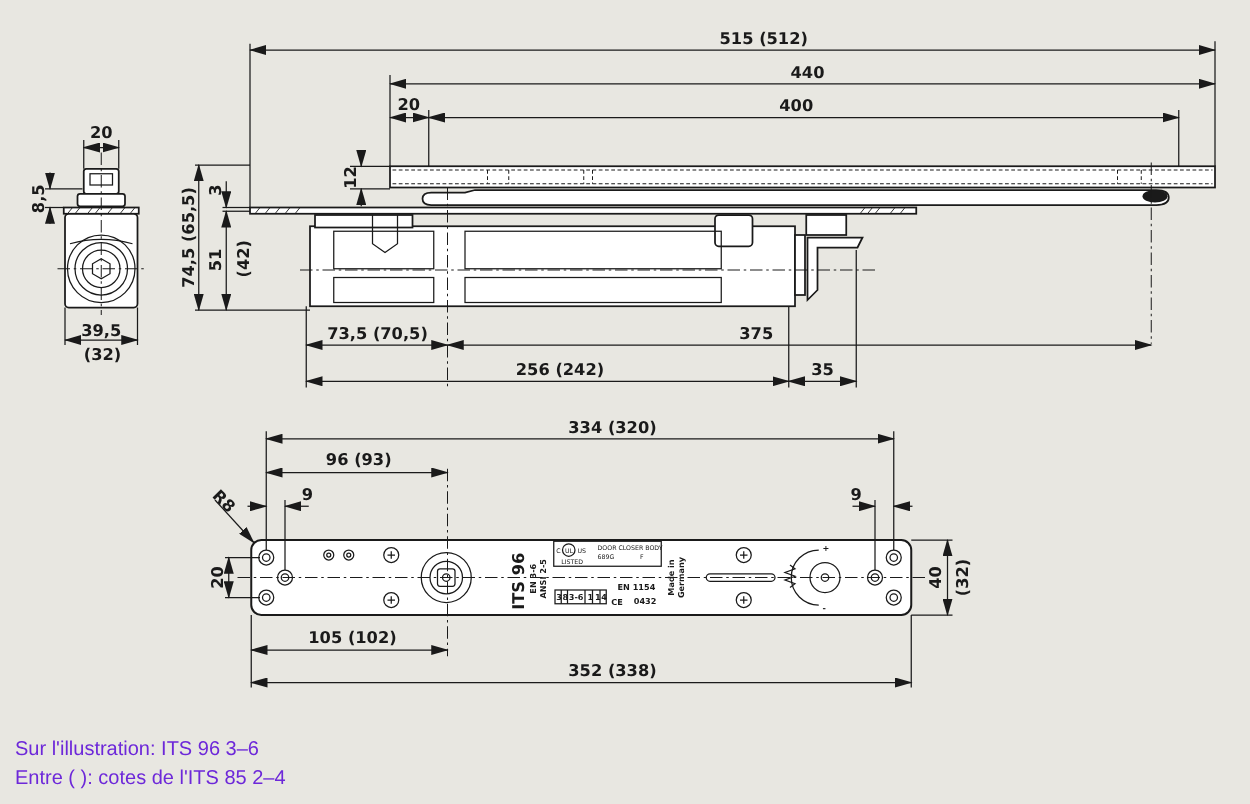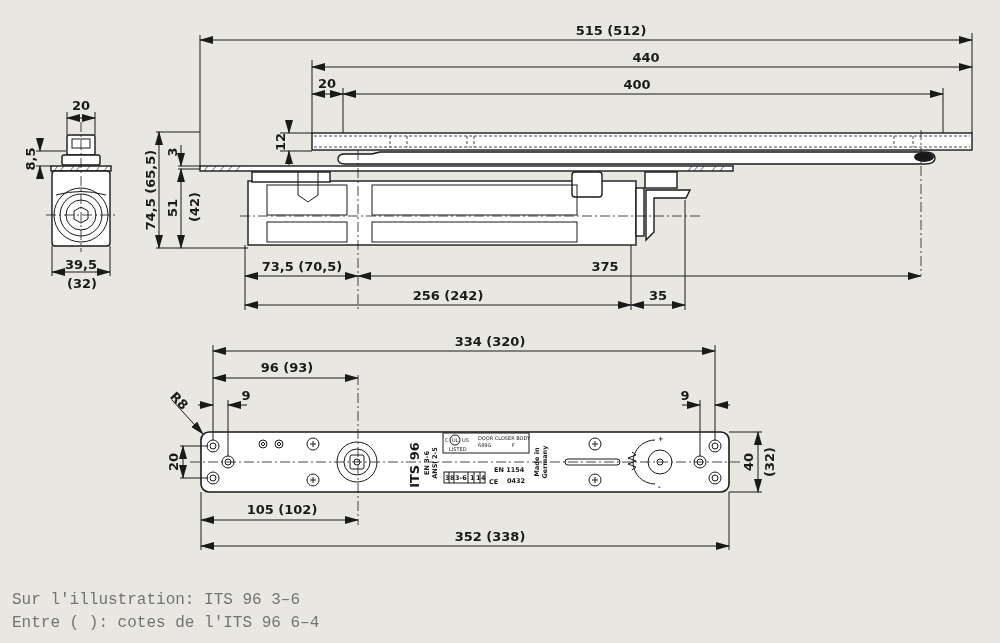--- a/index.html
+++ b/index.html
@@ -7,21 +7,21 @@
   #drawing { position:absolute; left:0; top:0; width:1000px; height:643px; }
   .dim { font-family:"DejaVu Sans", sans-serif; font-weight:bold; font-size:13px; fill:#1a1a1a; }
   .small { font-family:"DejaVu Sans", sans-serif; font-size:5px; fill:#1a1a1a; }
   .tiny { font-family:"DejaVu Sans", sans-serif; font-size:6.5px; font-weight:bold; fill:#1a1a1a; }
   .ln { stroke:#1a1a1a; stroke-width:1; fill:none; }
   .thick { stroke:#1a1a1a; stroke-width:1.6; fill:#ffffff; }
   .part { stroke:#1a1a1a; stroke-width:1.4; fill:#ffffff; }
   .center { stroke:#1a1a1a; stroke-width:0.8; stroke-dasharray:10 3 2 3; fill:none; }
   .hidden { stroke:#1a1a1a; stroke-width:0.8; stroke-dasharray:3 2; fill:none; }
   .hatch { stroke:#1a1a1a; stroke-width:0.7; }
-  .footnote { position:absolute; left:12px; font-family:Liberation Mono, monospace; font-size:16px; color:#737373; font-weight:300; }
+  .footnote { position:absolute; left:12px; font-family:Liberation Sans, sans-serif; font-size:16px; color:#6d28d9; font-weight:300; }
 </style>
 </head>
 <body>
 
 <svg id="drawing" viewBox="0 0 1000 643" xmlns="http://www.w3.org/2000/svg">
   <defs>
     <marker id="arr" markerWidth="14" markerHeight="8" refX="13" refY="4" orient="auto" markerUnits="userSpaceOnUse">
       <path d="M0,0 L14,4 L0,8 Z" fill="#1a1a1a"></path>
     </marker>
     <marker id="arrS" markerWidth="14" markerHeight="8" refX="1" refY="4" orient="auto" markerUnits="userSpaceOnUse">
@@ -291,13 +291,13 @@
     <line class="ln" x1="201" y1="520" x2="358" y2="520" marker-start="url(#arrS)" marker-end="url(#arr)"></line>
     <text class="dim" x="282" y="514" text-anchor="middle"><tspan>105</tspan> <tspan>(102)</tspan></text>
 
     <line class="ln" x1="729" y1="492" x2="729" y2="550"></line>
     <line class="ln" x1="201" y1="546" x2="729" y2="546" marker-start="url(#arrS)" marker-end="url(#arr)"></line>
     <text class="dim" x="490" y="541" text-anchor="middle"><tspan>352</tspan> <tspan>(338)</tspan></text>
   </g>
 </svg>
 
 <div class="footnote" style="top:591px;">Sur l'illustration: ITS 96 3–6</div>
-<div class="footnote" style="top:614px;">Entre ( ): cotes de l'ITS 96 6–4</div>
+<div class="footnote" style="top:614px;">Entre ( ): cotes de l'ITS 85 2–4</div>
 
 </body></html>

